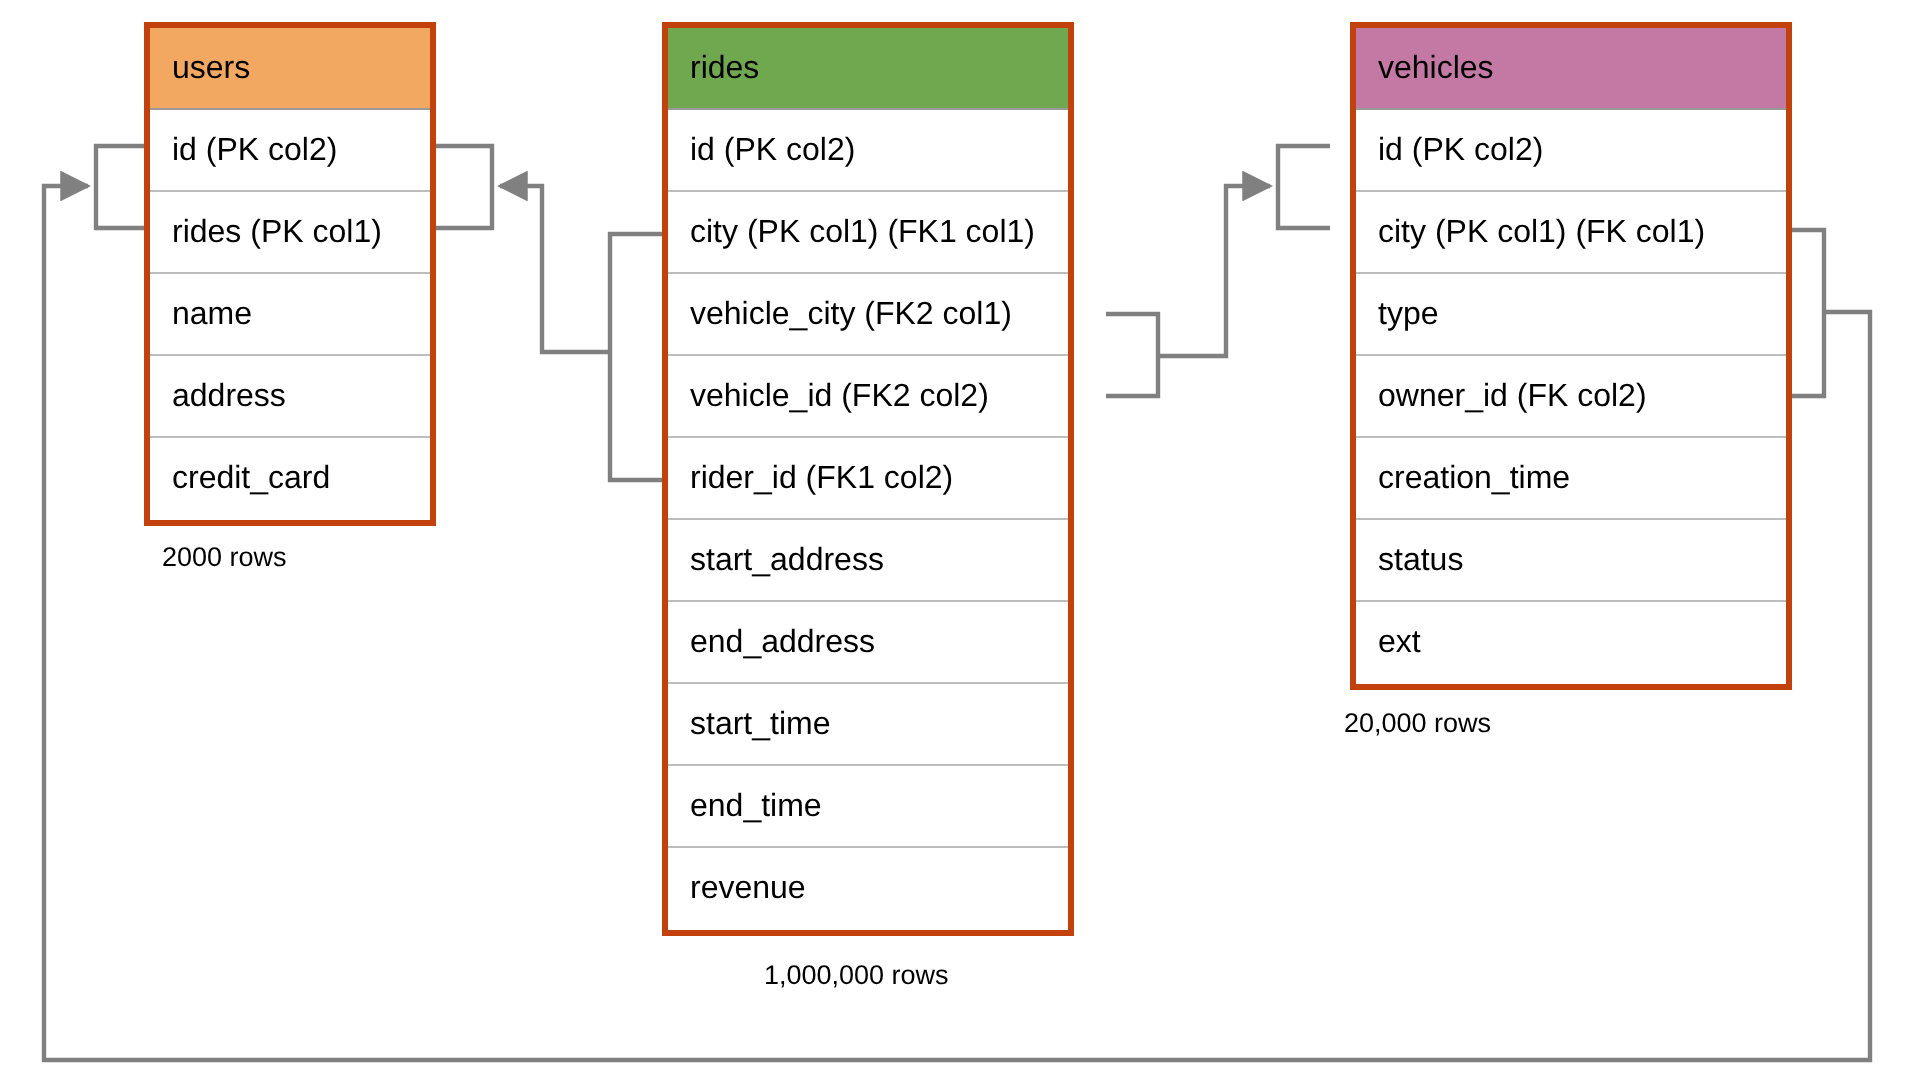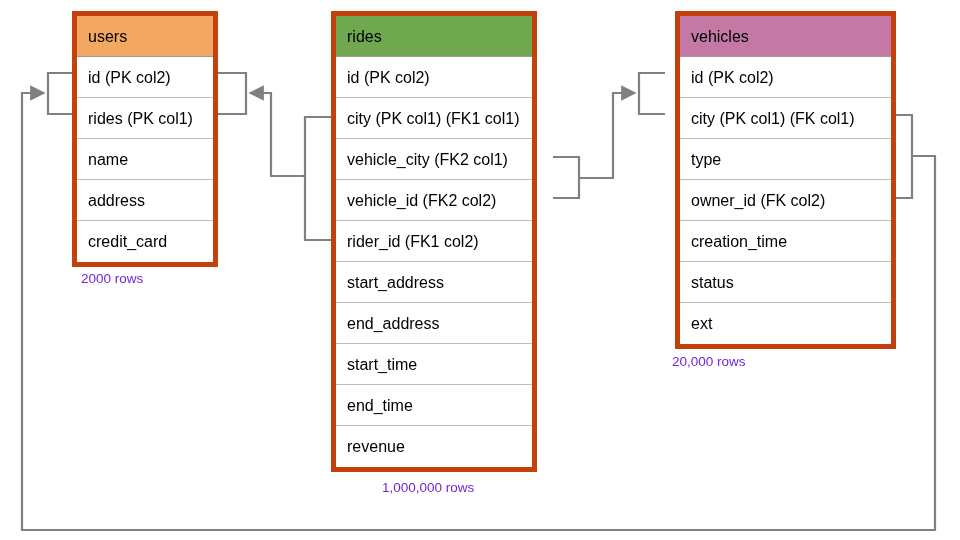--- a/index.html
+++ b/index.html
@@ -10,21 +10,21 @@
     position:relative;
     overflow:hidden;
     color:#000000;
   }
   #diagram-canvas{position:absolute;left:0;top:0;width:960px;height:540px;}
   #connectors{position:absolute;left:0;top:0;width:960px;height:540px;pointer-events:none;}
 
   .table-box{
     position:absolute;
     box-sizing:border-box;
-    border:5px solid #c2410c;
+    border:3px solid #c2410c;
     background:#ffffff;
   }
   .tbl-header{
     box-sizing:border-box;
     height:41px;
     line-height:41px;
     padding:0 0 0 11px;
     font-size:16px;
     border-bottom:1px solid #9a9a9a;
     white-space:nowrap;
@@ -38,21 +38,21 @@
     font-size:16px;
     border-bottom:1px solid #bdbdbd;
     white-space:nowrap;
     overflow:hidden;
   }
   .tbl-row.last{border-bottom:none;}
   .rows-label{
     position:absolute;
     font-size:13.5px;
     white-space:nowrap;
-    color:#6d28d9;
+    color:#000000;
   }
 </style>
 </head>
 <body style="background: rgb(255, 255, 255);">
 
 <div id="diagram-canvas">
 
   <svg id="connectors" viewBox="0 0 960 540" width="960" height="540">
     <defs>
       <marker id="arrow-right" viewBox="0 0 10 10" refX="9" refY="5" markerWidth="7" markerHeight="7" orient="auto-start-reverse">

